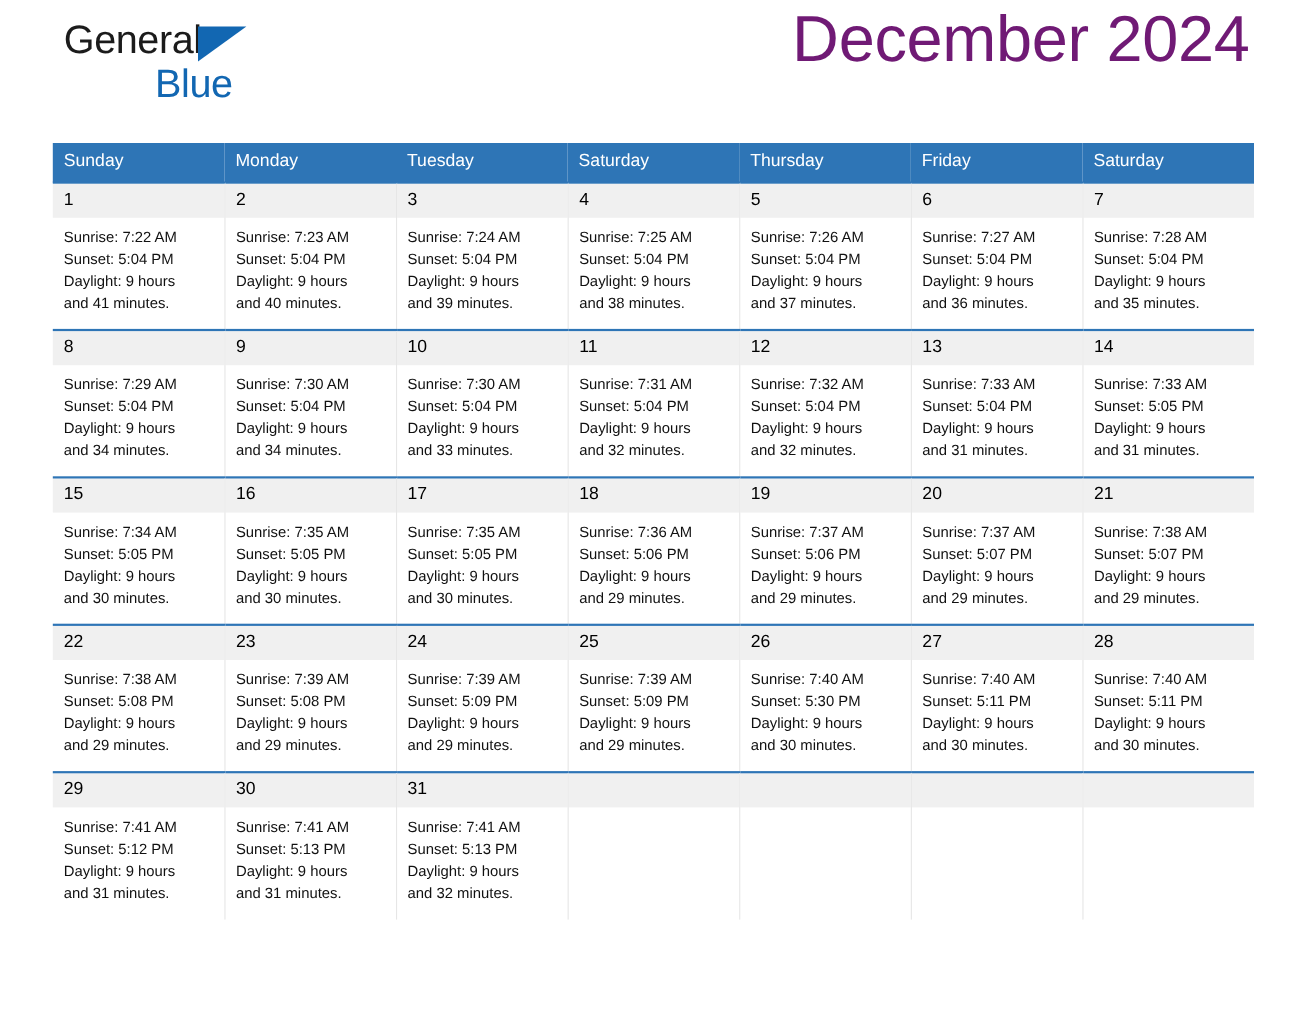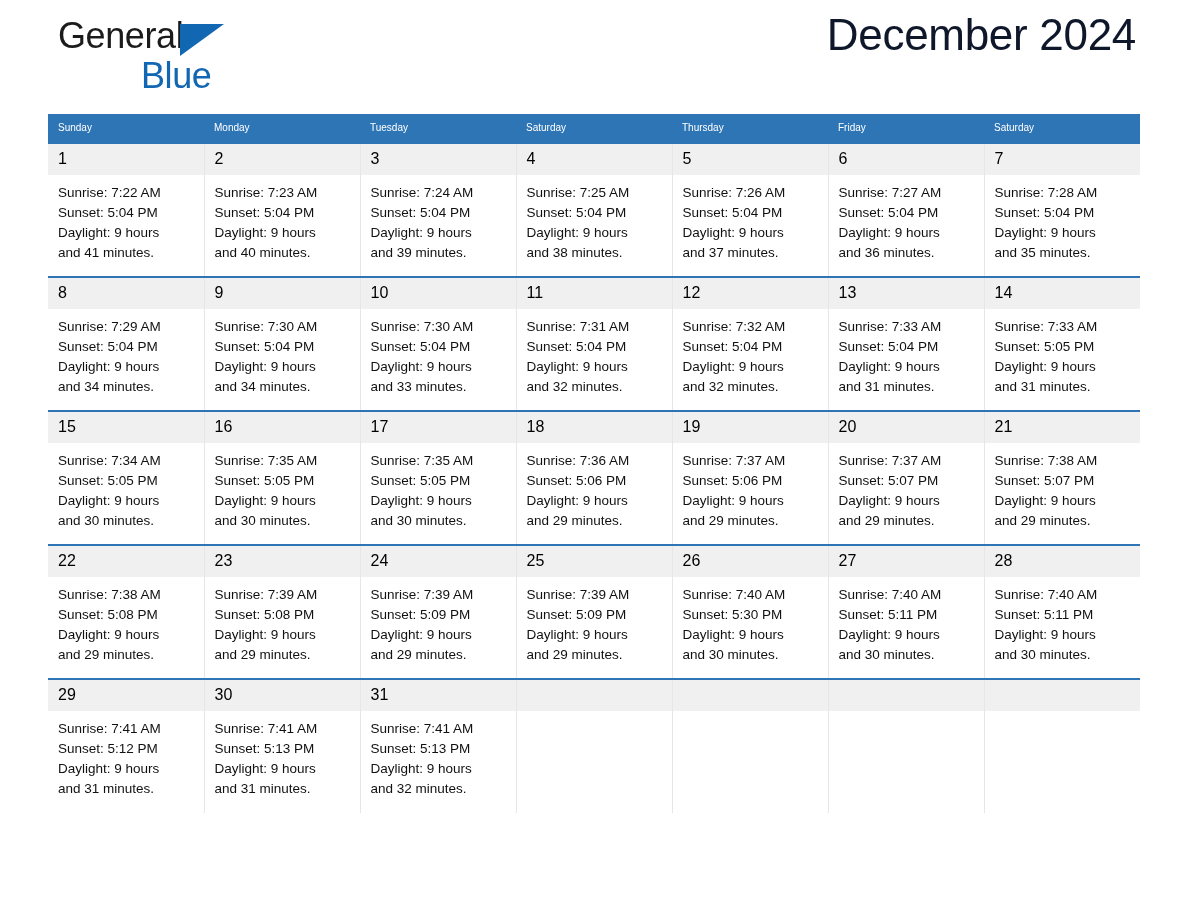--- a/index.html
+++ b/index.html
@@ -19,21 +19,21 @@
     position: relative;
     width: 1188px;
     height: 918px;
     box-sizing: border-box;
     padding: 0 48px;
   }
 
   
   .masthead {
     position: relative;
-    height: 114px;
+    height: 130px;
   }
   .logo {
     position: absolute;
     left: 10px;
     top: 15px;
     width: 260px;
     height: 90px;
   }
   .logo-row1 {
     position: relative;
@@ -65,23 +65,23 @@
     letter-spacing: -0.4px;
   }
 
   .titles {
     position: absolute;
     right: 4px;
     top: 6px;
     text-align: right;
   }
   .month-title {
-    font-size: 44px;
+    font-size: 59px;
     line-height: 58px;
-    color: #0f172a;
+    color: #701a75;
     font-weight: normal;
     letter-spacing: -0.3px;
     margin: 0;
   }
   .location-title {
     font-size: 24px;
     line-height: 32px;
     color: #000000;
     font-weight: normal;
     margin: 8px 0 0 0;
@@ -89,21 +89,21 @@
 
   
   .calendar {
     width: 1092px;
     border-collapse: collapse;
     table-layout: fixed;
   }
   .calendar th {
     background: #2e75b6;
     color: #ffffff;
-    font-size: 10px;
+    font-size: 16px;
     font-weight: normal;
     text-align: left;
     padding: 8px 0 9px 10px;
     border: none;
   }
   .weekrow > td {
     vertical-align: top;
     padding: 0;
     border-top: 2px solid #2e75b6;
     border-right: 1px solid #e6e6e6;

